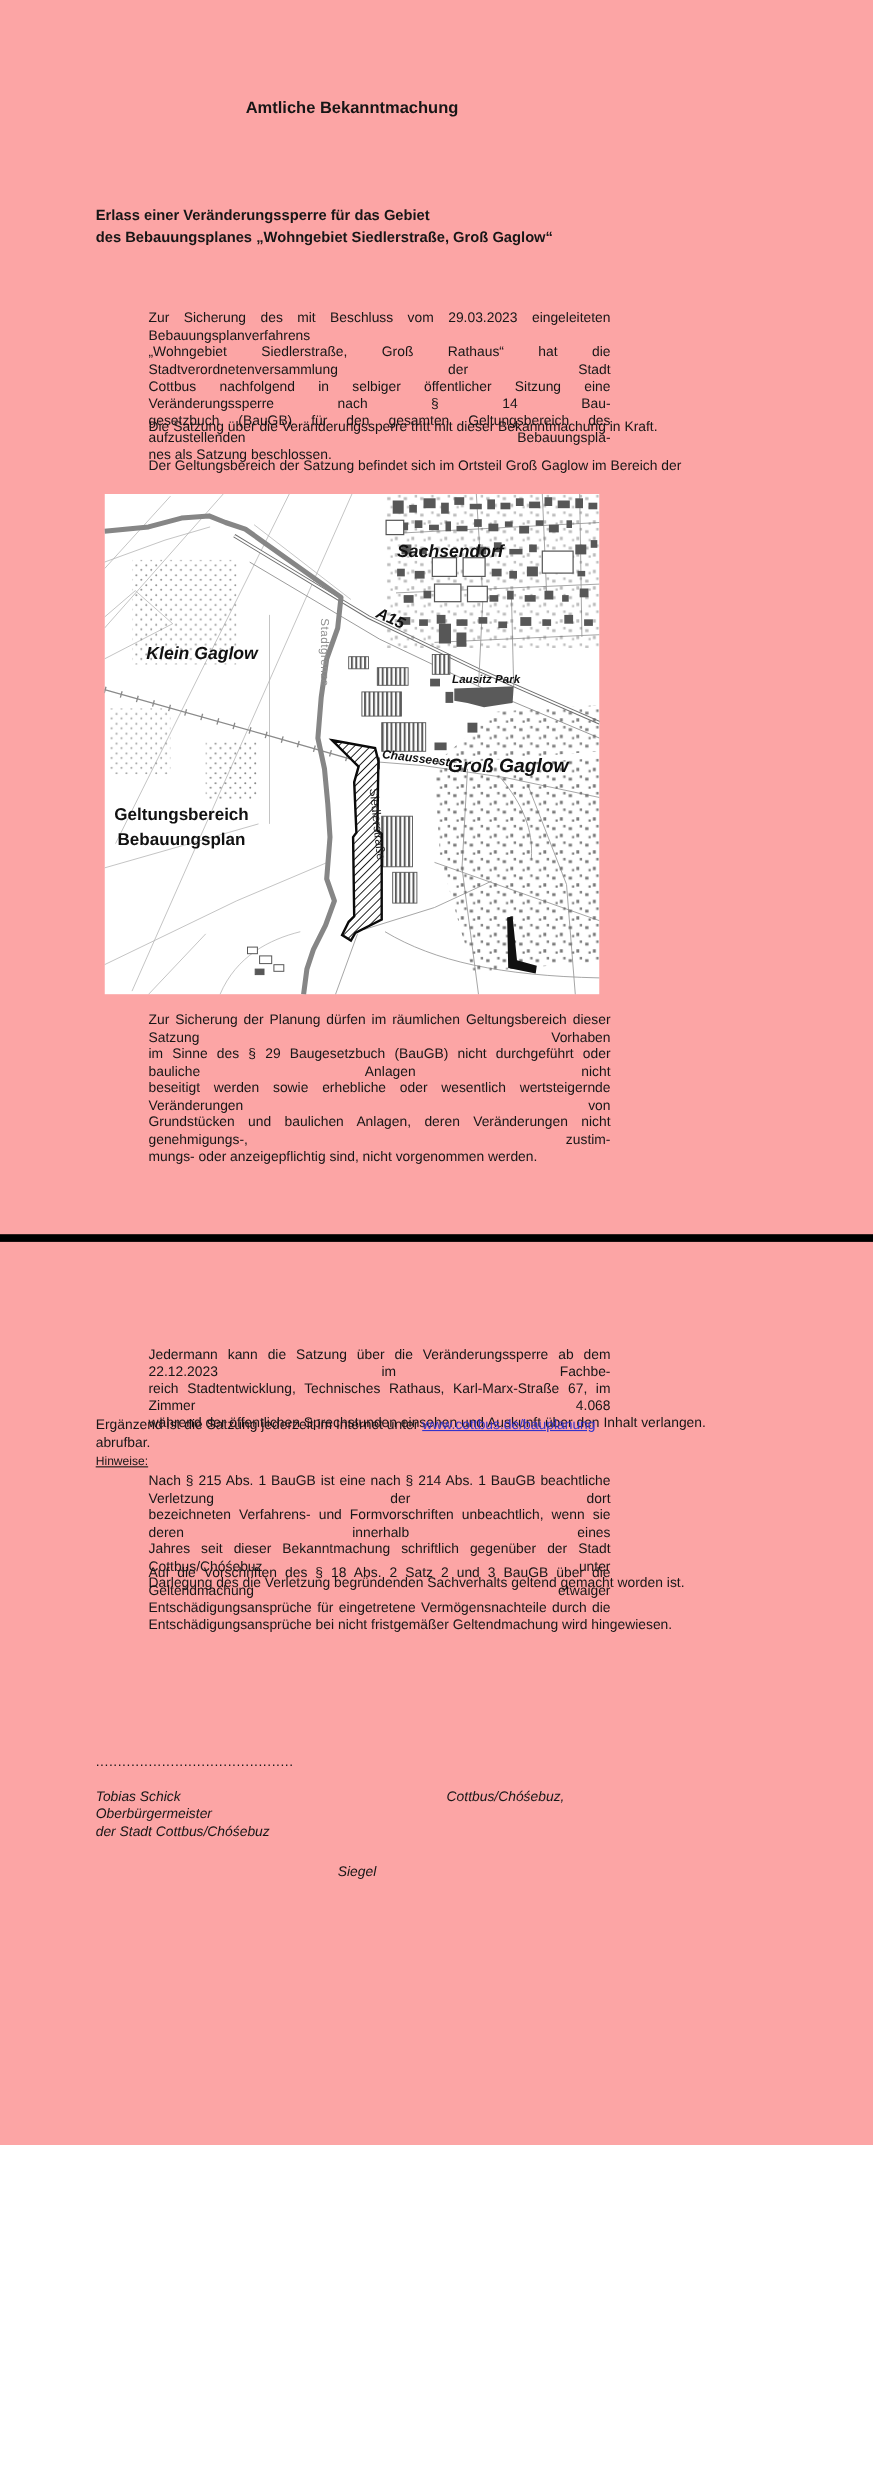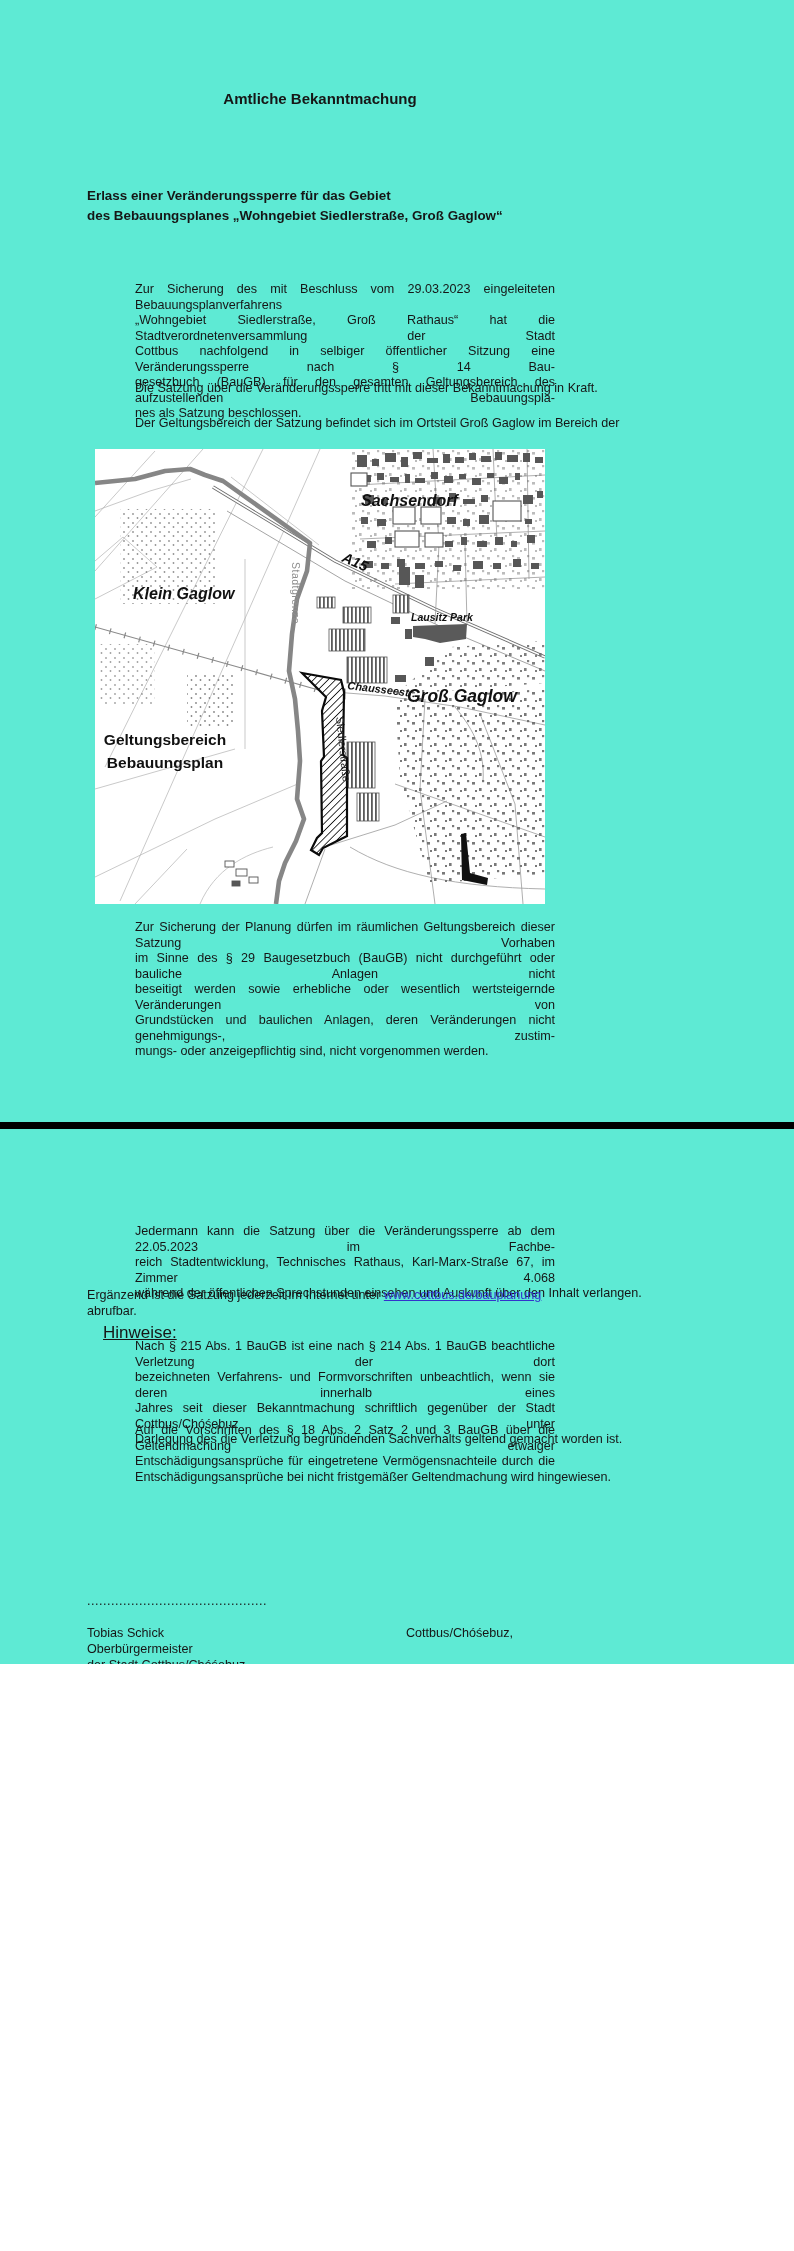--- a/index.html
+++ b/index.html
@@ -1,36 +1,36 @@
 <!DOCTYPE html>
 <html><head>
 <meta charset="utf-8">
 <style>
   html,body{margin:0;padding:0;background:#ffffff;}
   .page{
-    position:relative;width:794px;height:1664px;background:#5eead4;
+    position:relative;width:794px;height:1950px;background:#fca5a5;
     font-family:"Liberation Sans",sans-serif;color:#161616;overflow:hidden;
   }
   .title{
     position:absolute;left:87px;top:90px;width:466px;text-align:center;
     font-size:15px;font-weight:bold;
   }
   .subtitle{
     position:absolute;left:87px;top:186px;width:466px;text-align:left;
     font-size:13.4px;font-weight:bold;line-height:20px;
   }
   .para{position:absolute;left:87px;width:468px;font-size:12.6px;line-height:15.5px;}
   .line{text-align:left;white-space:nowrap;min-height:15.5px;margin-left:48px;}
   .jl{text-align:justify;text-align-last:justify;white-space:normal;}
-  .heading-underline{position:absolute;left:87px;top:1323px;font-size:17px;text-decoration:underline;margin-left:16px;}
+  .heading-underline{position:absolute;left:87px;top:1323px;font-size:11px;text-decoration:underline;}
   .pagebreak{position:absolute;left:0;top:1122px;width:794px;height:7px;background:#000;}
   .map-figure{position:absolute;left:95px;top:449px;width:450px;height:455px;}
   a.doclink{text-decoration:underline;cursor:pointer;}
   .dots{position:absolute;left:87px;top:1594px;font-size:12.6px;letter-spacing:0.5px;}
-  .sig{position:absolute;font-size:12.6px;line-height:15.5px;}
+  .sig{position:absolute;font-size:12.6px;line-height:15.5px;font-style:italic;}
   .sig-name{left:87px;top:1626px;}
   .sig-seal{left:307px;top:1694px;}
   .sig-place{left:406px;top:1626px;text-align:center;}
   .sig-role{left:87px;top:1642px;}
   .sig-city{left:87px;top:1658px;}
   
   .mbi{font-family:"Liberation Sans",sans-serif;font-weight:bold;font-style:italic;fill:#111;}
   .mb{font-family:"Liberation Sans",sans-serif;font-weight:bold;fill:#111;}
   .mg{font-family:"Liberation Sans",sans-serif;fill:#8f8f8f;}
   .mn{font-family:"Liberation Sans",sans-serif;fill:#222;}
@@ -262,21 +262,21 @@
       <div class="line jl">Zur Sicherung der Planung dürfen im räumlichen Geltungsbereich dieser Satzung Vorhaben</div>
       <div class="line jl">im Sinne des § 29 Baugesetzbuch (BauGB) nicht durchgeführt oder bauliche Anlagen nicht</div>
       <div class="line jl">beseitigt werden sowie erhebliche oder wesentlich wertsteigernde Veränderungen von</div>
       <div class="line jl">Grundstücken und baulichen Anlagen, deren Veränderungen nicht genehmigungs-, zustim-</div>
       <div class="line">mungs- oder anzeigepflichtig sind, nicht vorgenommen werden.</div>
     </div>
 
   <div class="pagebreak" style="background: rgb(0, 0, 0);"></div>
 
   <div class="para" style="top:1224px">
-      <div class="line jl">Jedermann kann die Satzung über die Veränderungssperre ab dem 22.05.2023 im Fachbe-</div>
+      <div class="line jl">Jedermann kann die Satzung über die Veränderungssperre ab dem 22.12.2023 im Fachbe-</div>
       <div class="line jl">reich Stadtentwicklung, Technisches Rathaus, Karl-Marx-Straße 67, im Zimmer 4.068</div>
       <div class="line">während der öffentlichen Sprechstunden einsehen und Auskunft über den Inhalt verlangen.</div>
     </div>
 
   <p class="para" style="top:1288px;margin:0"><span>Ergänzend ist die Satzung jederzeit im Internet unter </span><a class="doclink" id="bauplanung-link" style="color: rgb(51, 51, 204);">www.cottbus.de/bauplanung</a><span> abrufbar.</span></p>
 
   <div class="heading-underline">Hinweise:</div>
 
   <div class="para" style="top:1339px">
       <div class="line jl">Nach § 215 Abs. 1 BauGB ist eine nach § 214 Abs. 1 BauGB beachtliche Verletzung der dort</div>

